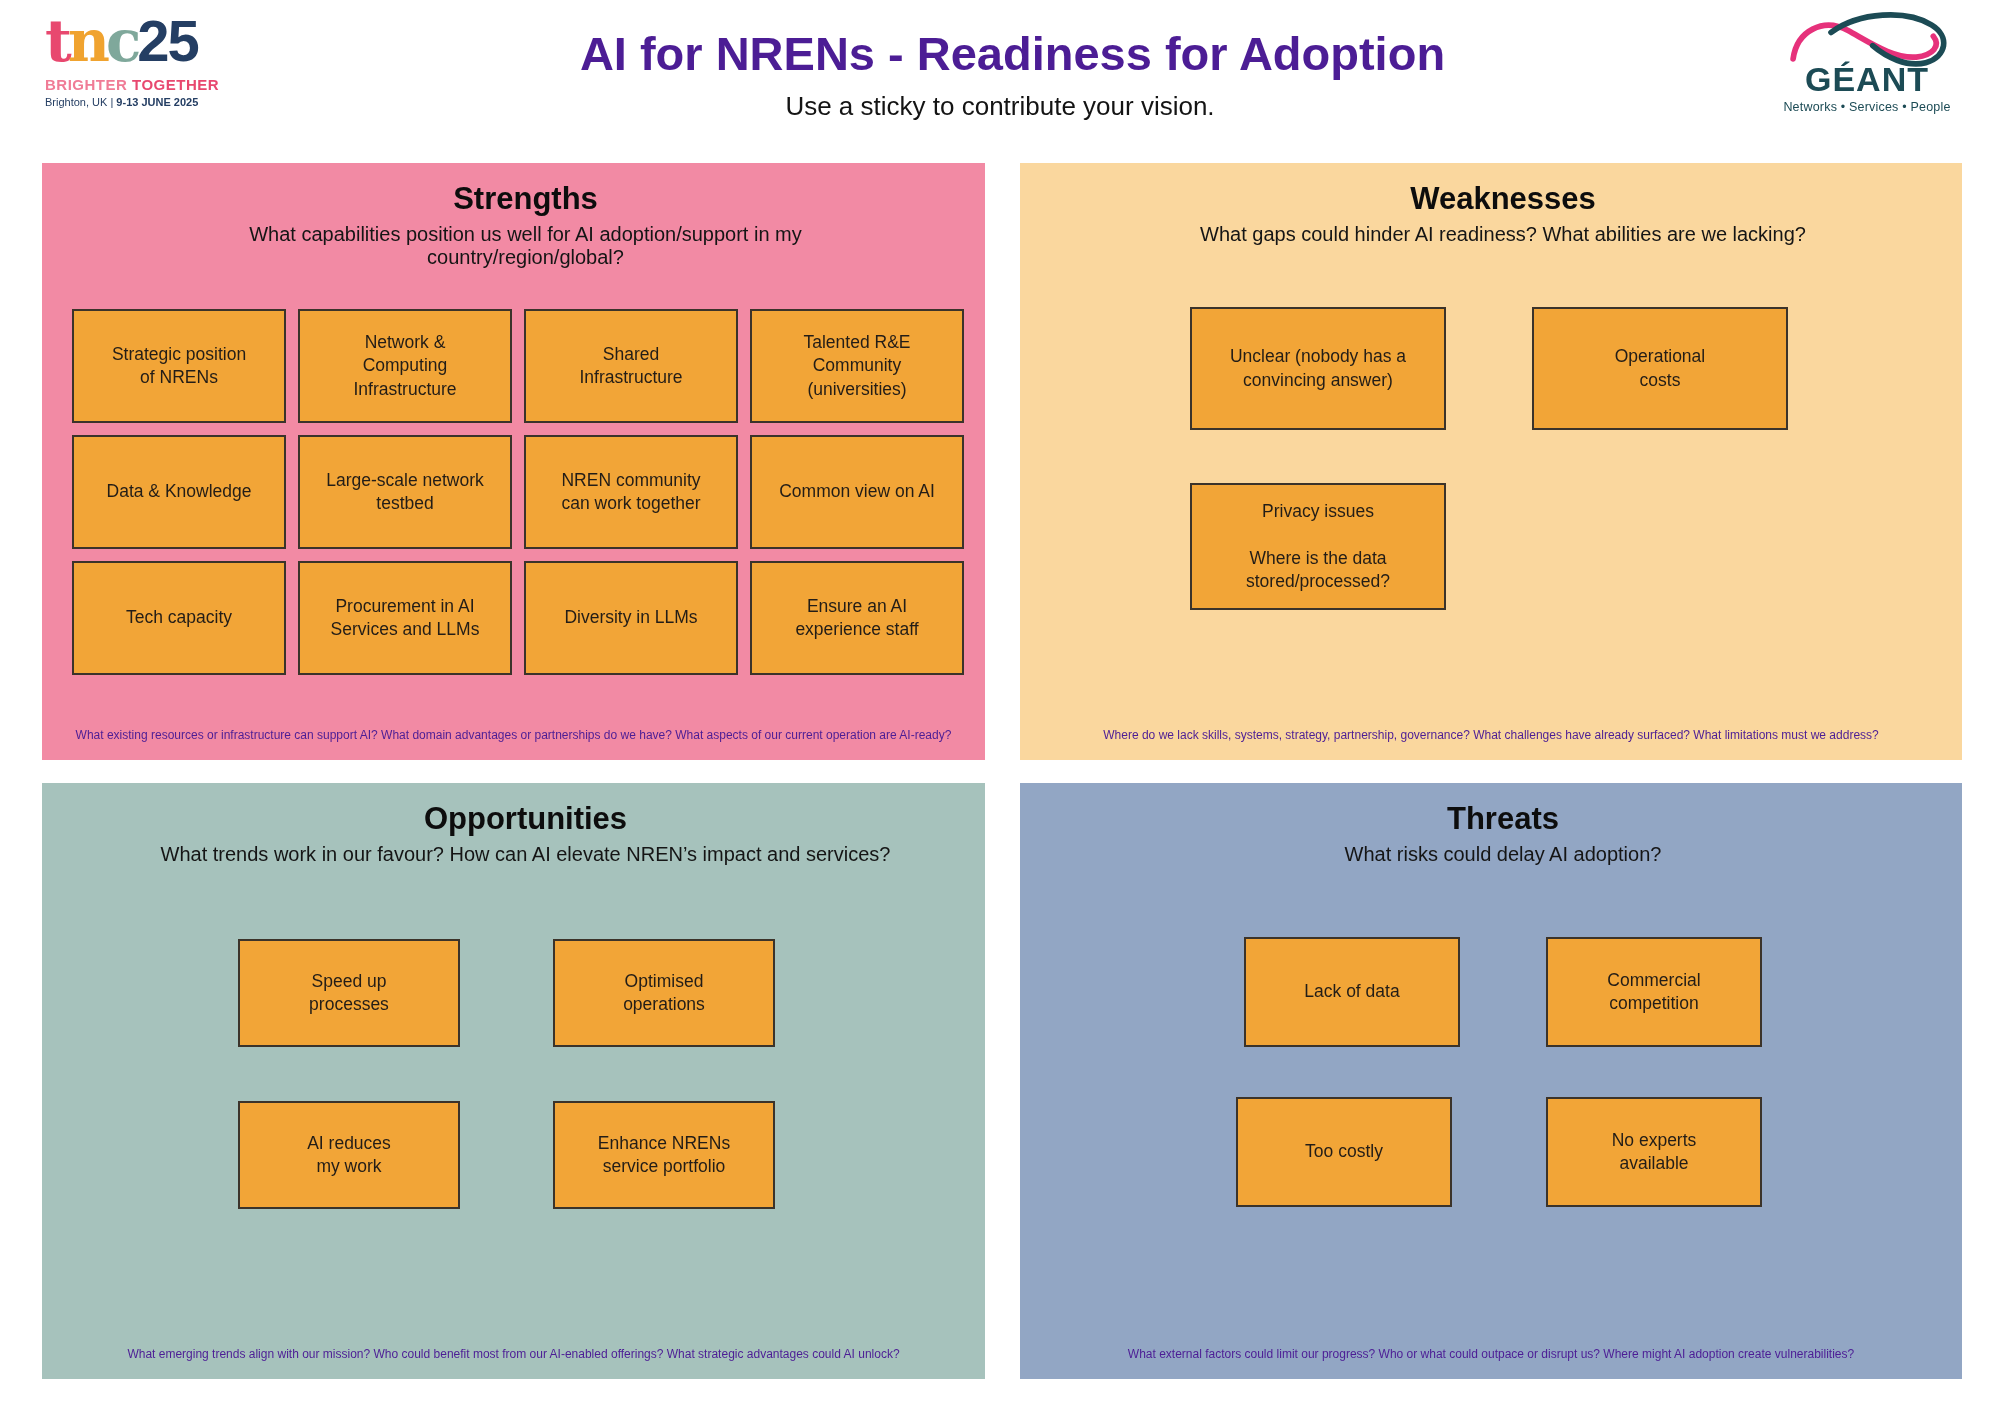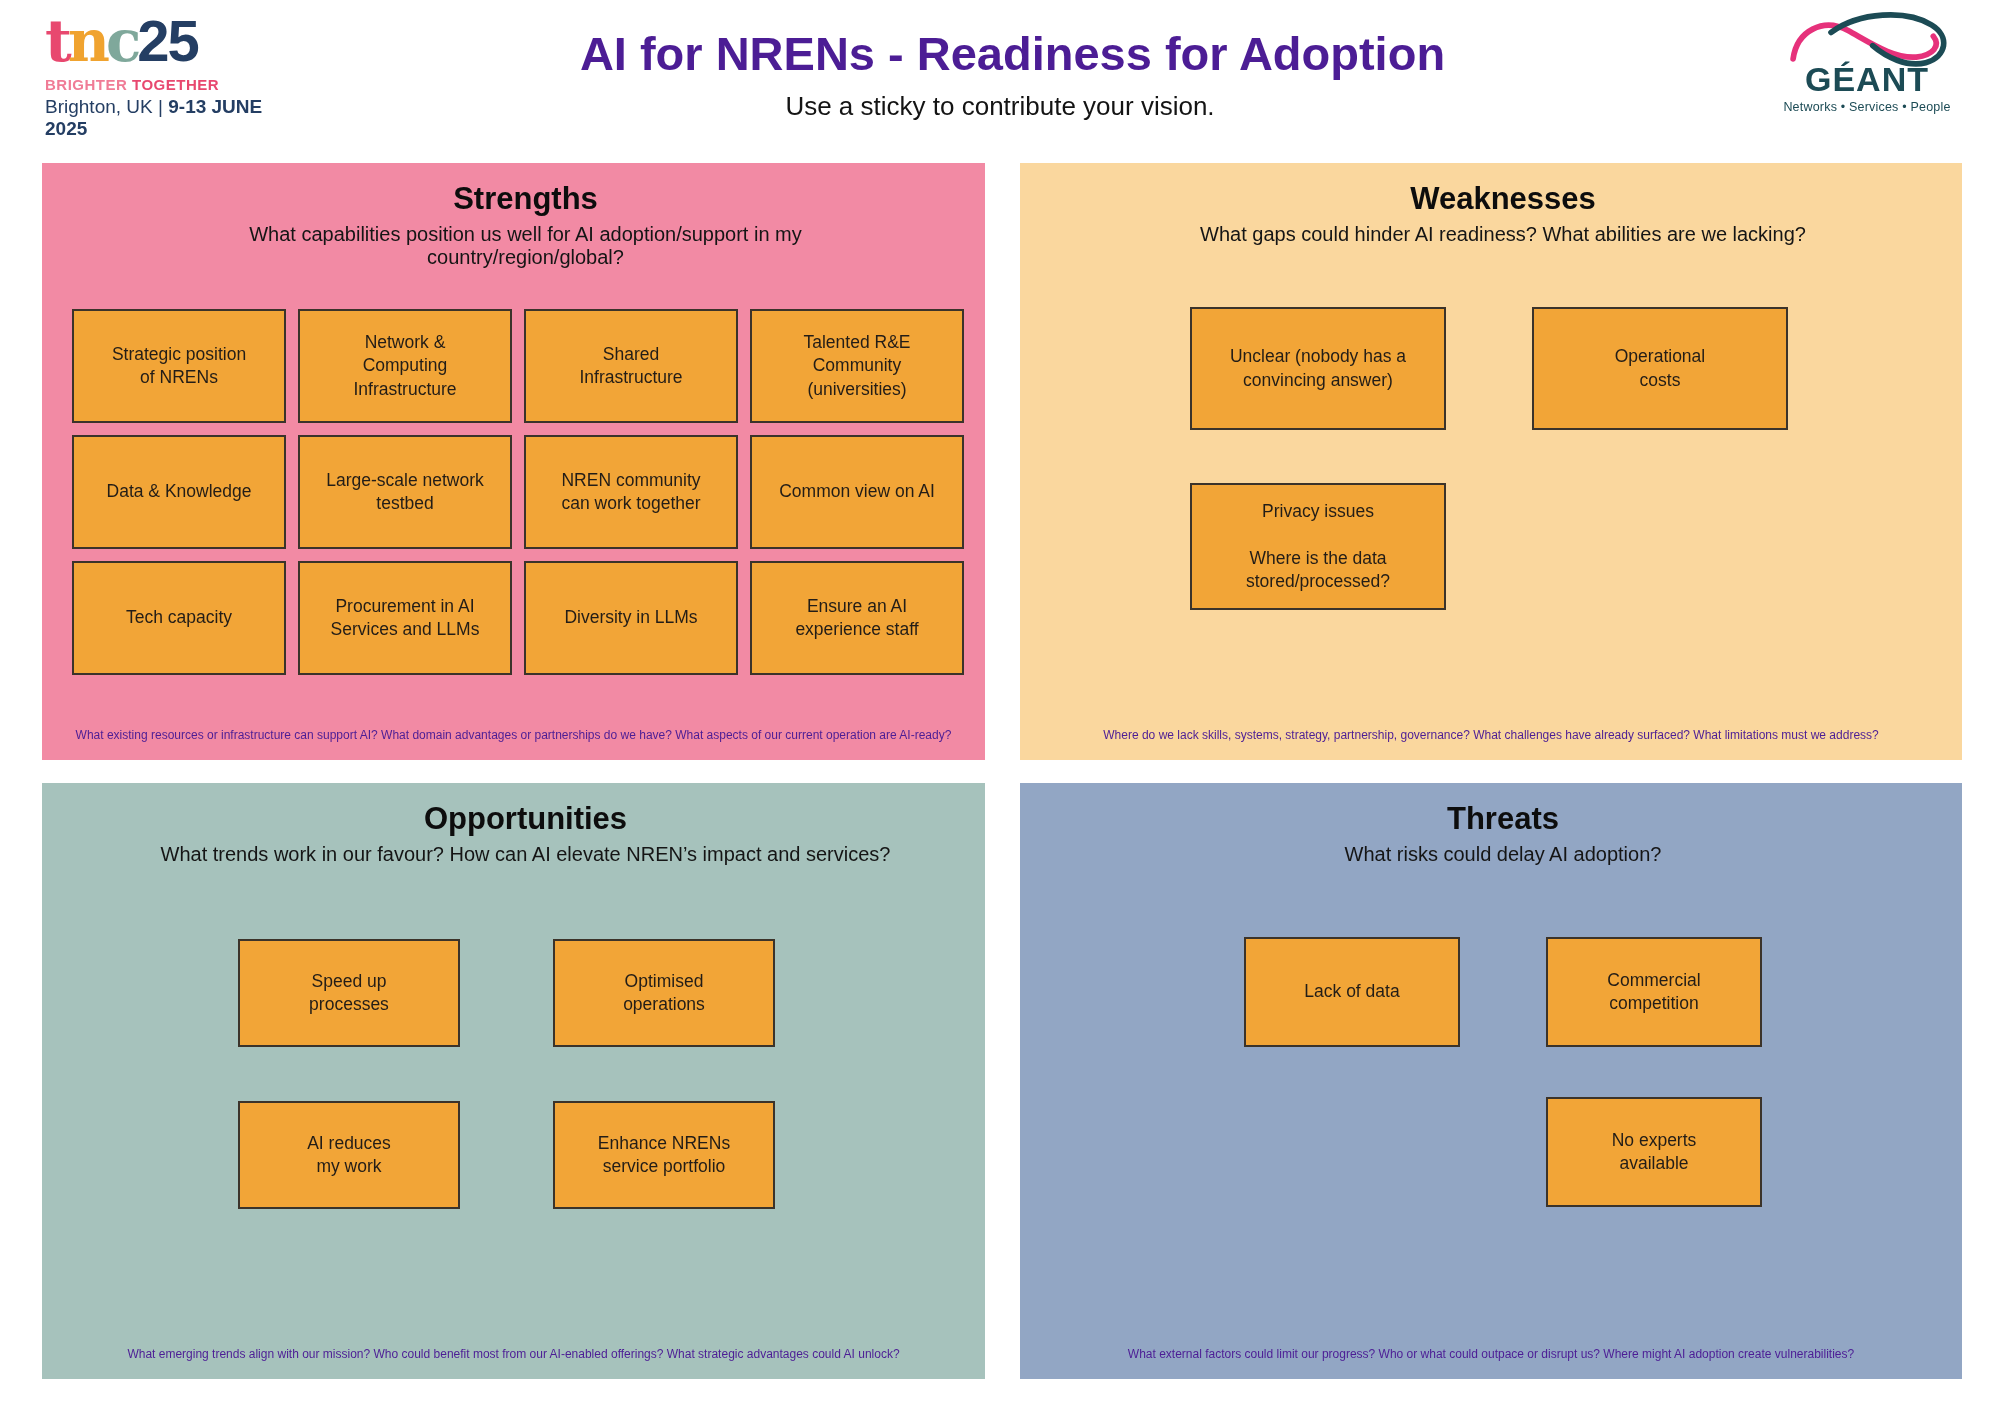--- a/index.html
+++ b/index.html
@@ -15,21 +15,21 @@
   .tnc-logo { position:absolute; left:45px; top:12px; width:260px; }
   .tnc-word { font-family:"DejaVu Serif", serif; font-weight:bold;
               font-size:58px; line-height:1; letter-spacing:-4px; }
   .tnc-word .t { color:#E8486F; }
   .tnc-word .n { color:#F0A32F; }
   .tnc-word .c { color:#7FA89B; }
   .tnc-word .y { color:#243E63; letter-spacing:-2px; font-family:"Liberation Sans",sans-serif; font-weight:bold; }
   .tnc-line1 { margin-top:6px; font-size:15px; font-weight:bold; letter-spacing:.5px; }
   .tnc-line1 .light { color:#F07C96; }
   .tnc-line1 .bold { color:#E8486F; }
-  .tnc-line2 { margin-top:3px; font-size:19px; color:#243E63; }
+  .tnc-line2 { margin-top:3px; font-size:11px; color:#243E63; }
   .tnc-line2 .bold { font-weight:bold; }
 
   .page-title-wrap { position:absolute; left:0; right:0; top:26px; text-align:center; }
   .page-title { font-size:47px; font-weight:bold; color:#4c1d95;margin-left:25px; }
   .page-subtitle { margin-top:10px; font-size:26px; color:#141414; }
 
   .geant-logo { position:absolute; right:38px; top:4px; width:190px; text-align:center; color:#1C4B55; }
   .geant-logo svg { display:block; margin:0 auto; }
   .geant-name { font-size:34px; font-weight:bold; letter-spacing:1px; line-height:1; margin-top:-14px; }
   .geant-tagline { font-size:12.5px; margin-top:4px; letter-spacing:.2px; }
@@ -136,18 +136,19 @@
 service portfolio</div>
     <p class="footer-hint">What emerging trends align with our mission? Who could benefit most from our AI-enabled offerings? What strategic advantages could AI unlock?</p>
   </section>
 
   <section class="quad quad-threats" style="background: rgb(146, 166, 196);">
     <h2>Threats</h2>
     <p class="question">What risks could delay AI adoption?</p>
     <div class="sticky" style="left:224px;top:154px;width:216px;height:110px">Lack of data</div>
     <div class="sticky" style="left:526px;top:154px;width:216px;height:110px">Commercial
 competition</div>
+    <div class="sticky" style="left:216px;top:314px;width:216px;height:110px">Too costly</div>
     <div class="sticky" style="left:526px;top:314px;width:216px;height:110px">No experts
 available</div>
     <p class="footer-hint">What external factors could limit our progress? Who or what could outpace or disrupt us? Where might AI adoption create vulnerabilities?</p>
   </section>
 
 </div>
 
 </body></html>

